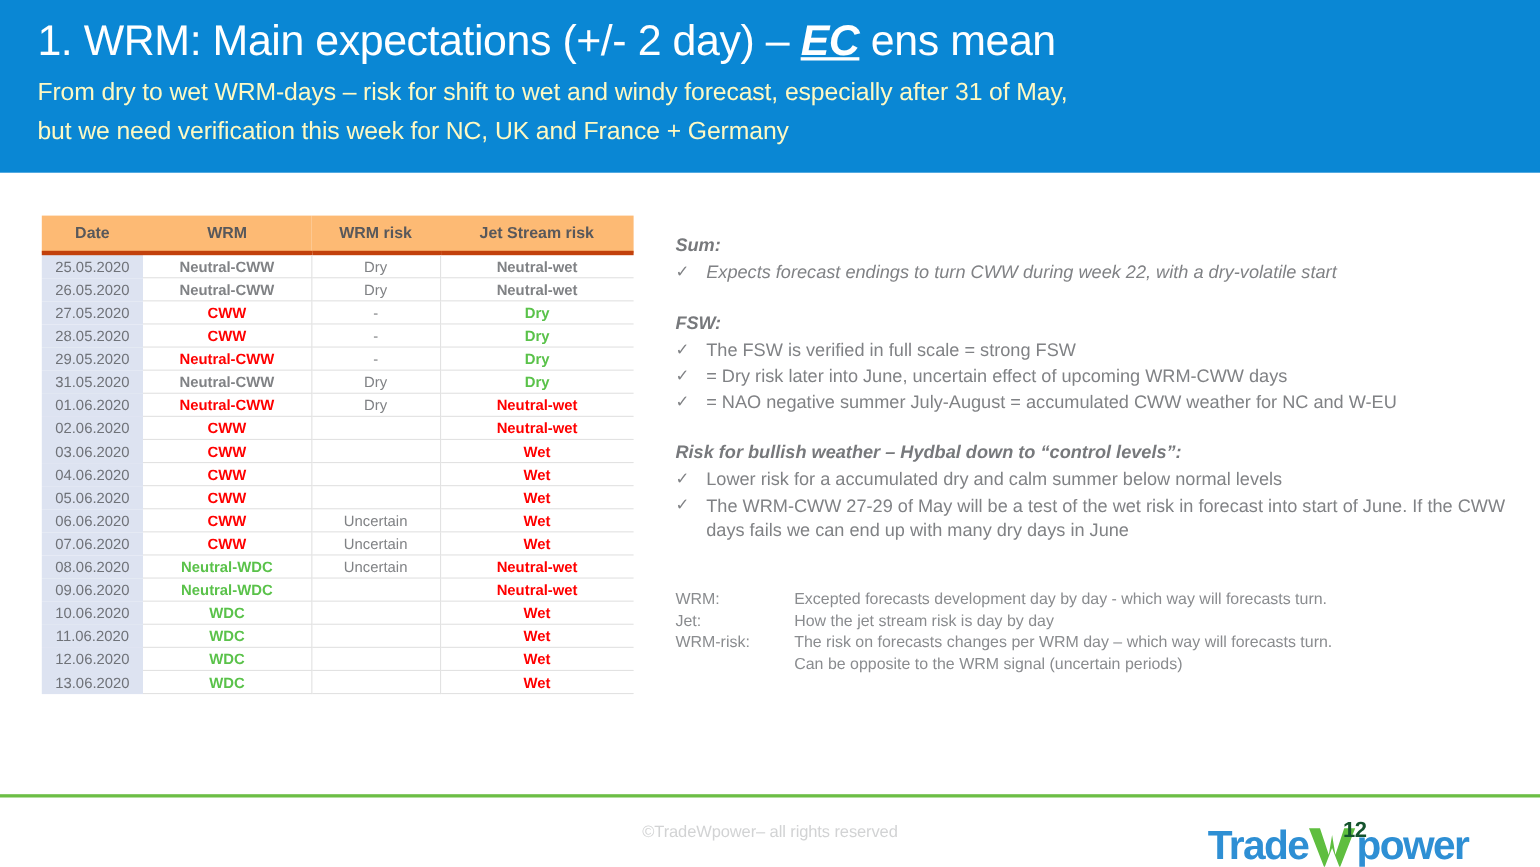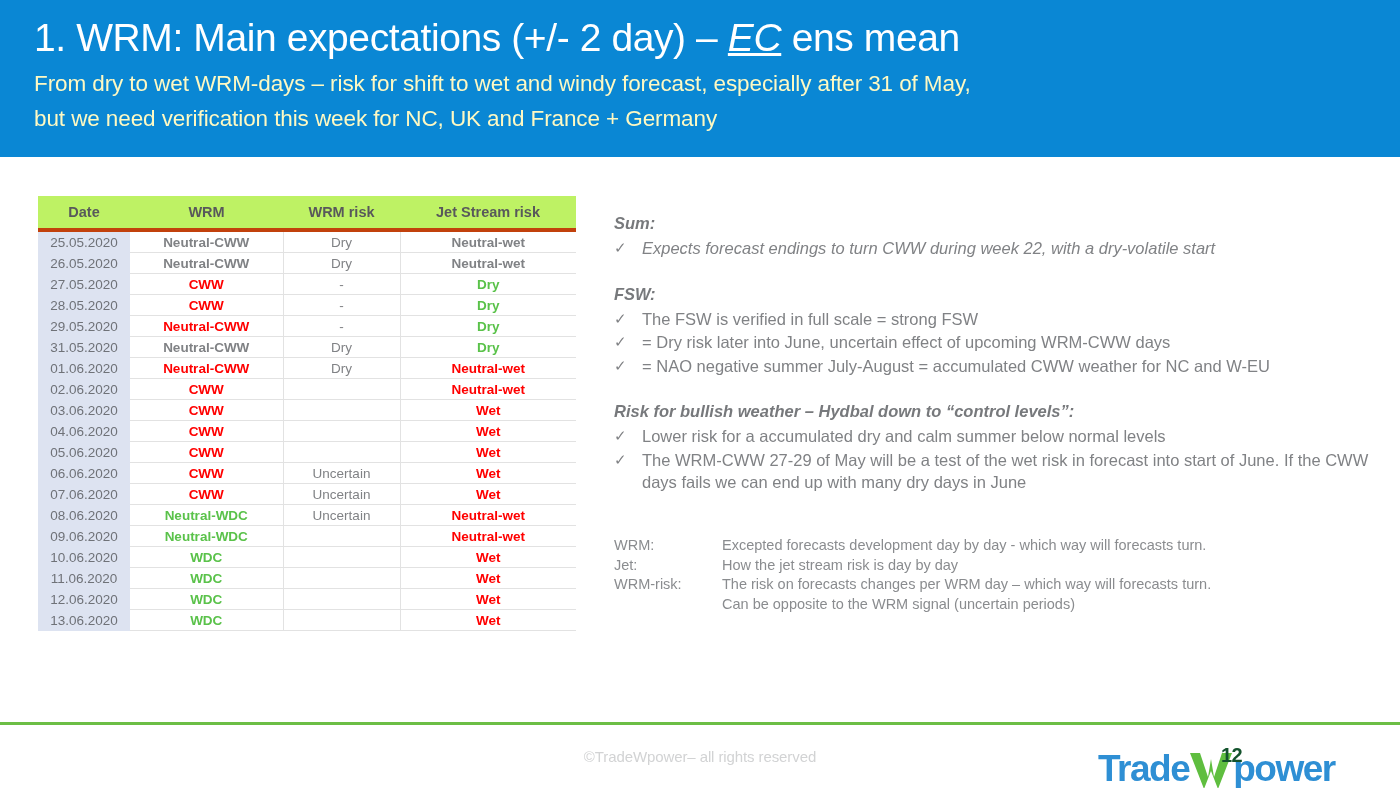--- a/index.html
+++ b/index.html
@@ -21,21 +21,21 @@
   .banner-title{
     color:#ffffff;
     font-size:39px;
     font-weight:400;
     letter-spacing:-0.4px;
     line-height:56px;
     white-space:nowrap;
   }
   .banner-title .em{
     font-style:italic;
-    font-weight:400;
+    font-weight:700;
     text-decoration:underline;
     text-underline-offset:2px;
   }
   .banner-sub{
     color:#fef9c3;
     font-size:22.5px;
     font-weight:400;
     line-height:35px;
     letter-spacing:-0.1px;
     white-space:nowrap;
@@ -44,21 +44,21 @@
   
   .table-wrap{
     position:absolute;left:38px;top:196px;width:538px;
   }
   table.wrm{
     border-collapse:collapse;
     width:538px;
     table-layout:fixed;
   }
   table.wrm th{
-    background:#bef264;
+    background:#fdba74;
     color:#58585b;
     font-size:14.5px;
     font-weight:700;
     text-align:center;
     padding:5px 0 5px 0;
     border:none;
     height:22px;
   }
   table.wrm td{
     font-size:13.5px;

